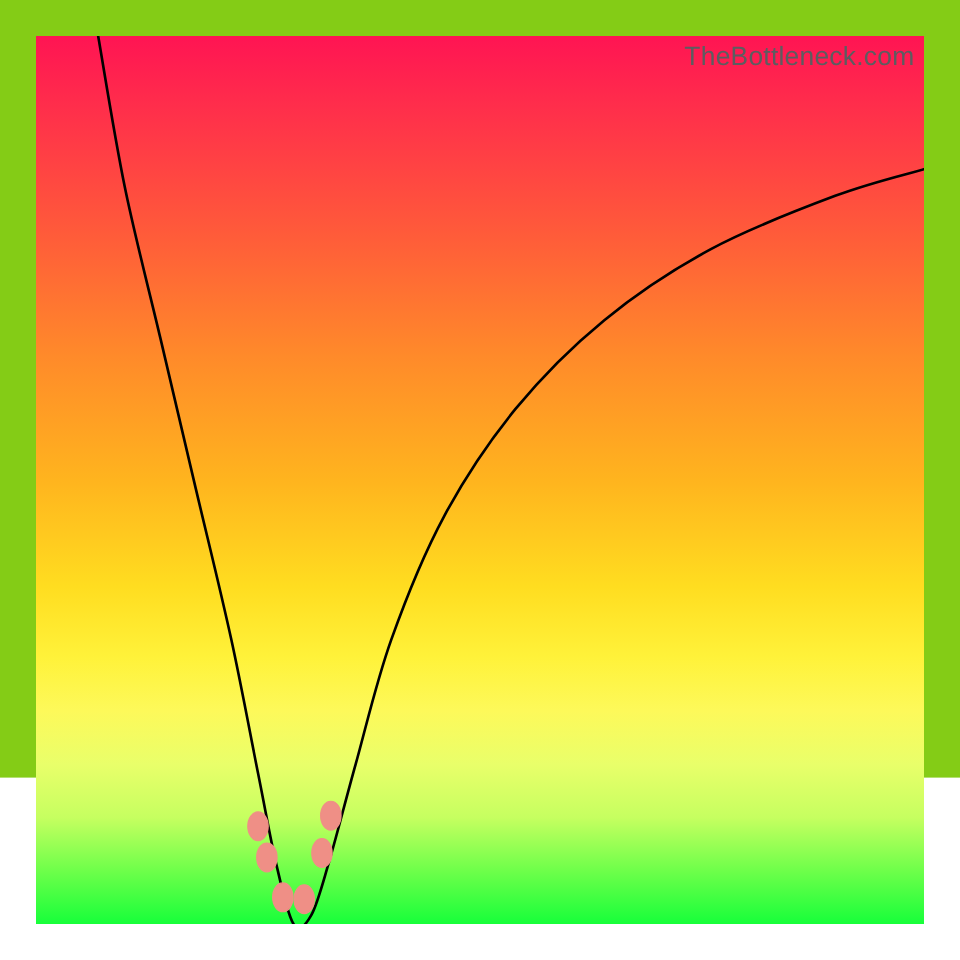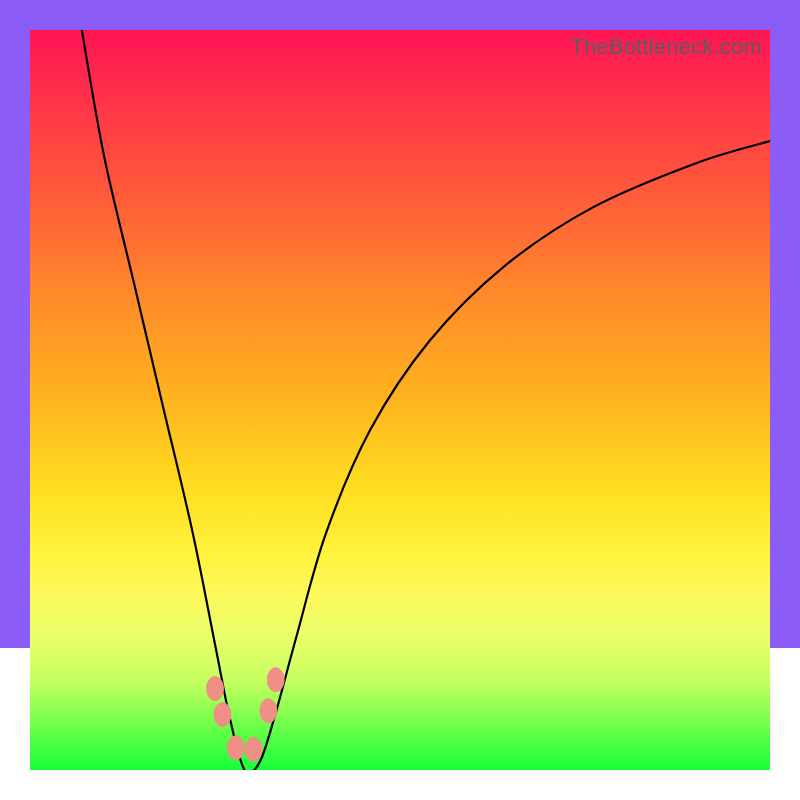--- a/index.html
+++ b/index.html
@@ -7,21 +7,21 @@
     padding: 0;
     width: 800px;
     height: 800px;
     overflow: hidden;
     font-family: Arial, Helvetica, sans-serif;
   }
   .canvas {
     position: relative;
     width: 800px;
     height: 648px;
-    background: #8b5cf6;
+    background: #84cc16;
   }
   .plot-area {
     position: absolute;
     left: 30px;
     top: 30px;
     width: 740px;
     height: 740px;
     
     background: linear-gradient(
       to bottom,

